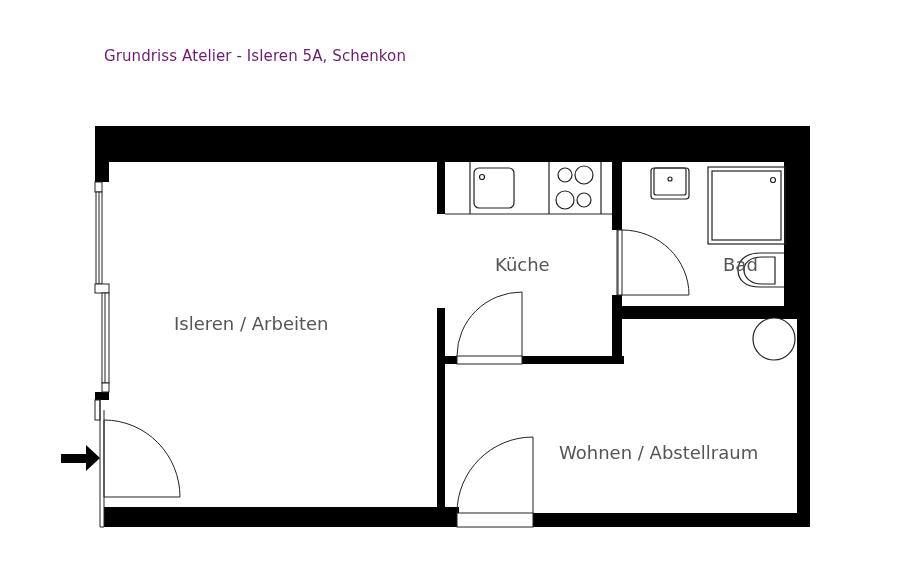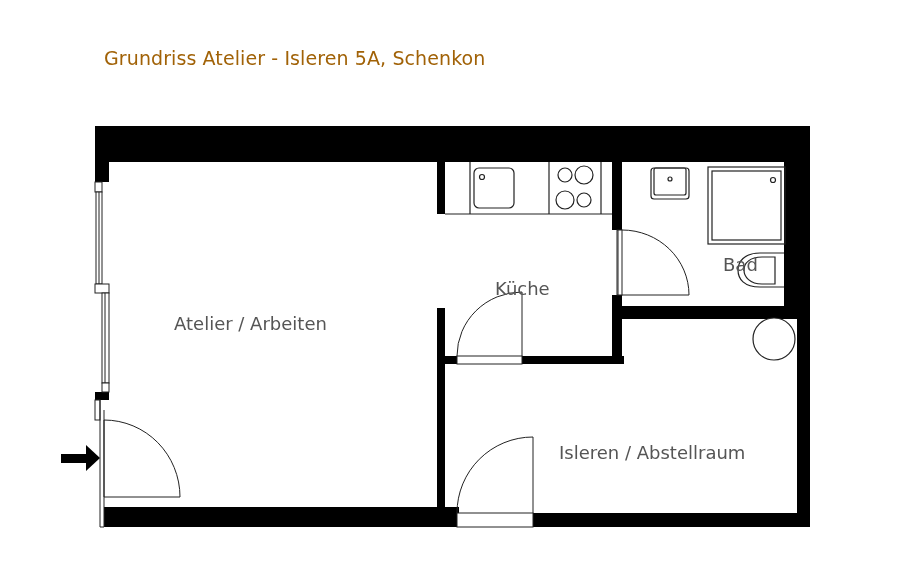--- a/index.html
+++ b/index.html
@@ -1,17 +1,17 @@
 <!DOCTYPE html>
 <html><head>
 <meta charset="utf-8">
 <style>
   html, body { margin: 0; padding: 0; background: #ffffff; }
   body { width: 907px; height: 576px; position: relative; overflow: hidden; font-family: "DejaVu Sans", sans-serif; }
-  .title { position: absolute; left: 104px; top: 47px; font-size: 19px; color: #a16207; letter-spacing: 0.1px; font-family: "DejaVu Sans", sans-serif; }
+  .title { position: absolute; left: 104px; top: 47px; font-size: 15px; color: #701a75; letter-spacing: 0.1px; font-family: "DejaVu Sans", sans-serif; }
   svg { position: absolute; left: 0; top: 0; }
   .room-label { position: absolute; font-size: 18px; color: #555555; white-space: nowrap; font-family: "DejaVu Sans", sans-serif; }
 </style>
 </head>
 <body>
 
 <div class="title">Grundriss Atelier - Isleren 5A, Schenkon</div>
 
 <svg width="907" height="576" viewBox="0 0 907 576">
 
@@ -126,16 +126,16 @@
     <line x1="104" y1="497" x2="180" y2="497"></line>
     <path d="M104 420 A 76 77 0 0 1 180 497"></path>
   </g>
 
   <g fill="#000">
     <rect x="61" y="454" width="26" height="9"></rect>
     <polygon points="86,445 100,458 86,471"></polygon>
   </g>
 </svg>
 
-<div class="room-label" style="left:174px; top:313px;">Atelier / Arbeiten</div>
-<div class="room-label" style="left:495px; top:254px;margin-top:24px;">Küche</div>
+<div class="room-label" style="left:174px; top:313px;">Isleren / Arbeiten</div>
+<div class="room-label" style="left:495px; top:254px;">Küche</div>
 <div class="room-label" style="left:723px; top:254px;">Bad</div>
-<div class="room-label" style="left:559px; top:442px;">Isleren / Abstellraum</div>
+<div class="room-label" style="left:559px; top:442px;">Wohnen / Abstellraum</div>
 
 </body></html>

